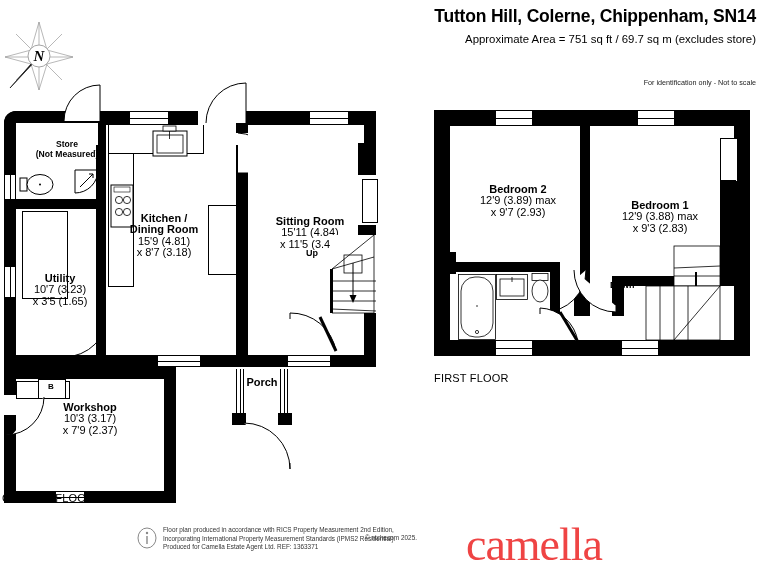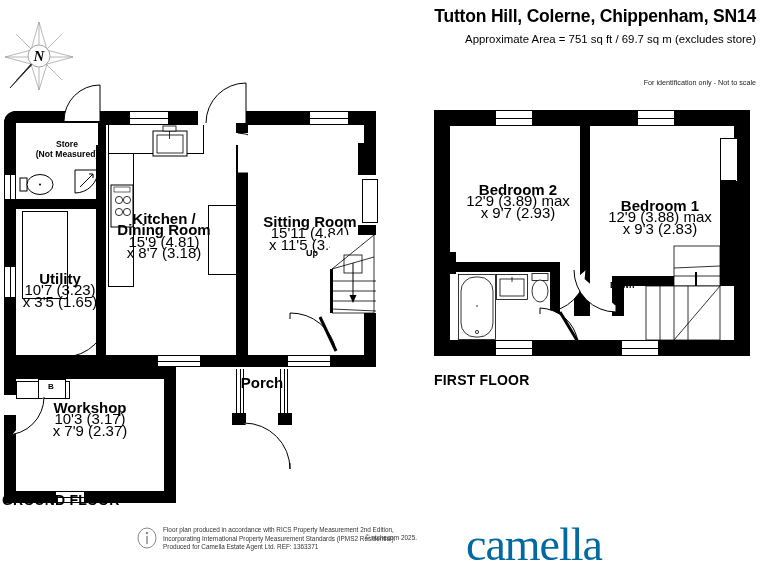--- a/index.html
+++ b/index.html
@@ -7,46 +7,46 @@
        font-family:"Liberation Sans",sans-serif;color:#000;}
   .abs{position:absolute;}
   
   #title{right:12px;top:6px;font-size:17.5px;font-weight:bold;letter-spacing:-.2px;
          text-align:right;white-space:nowrap;}
   #areas{right:12px;top:33px;text-align:left;font-size:11.4px;line-height:13.6px;margin-left:13px;}
   #disclaim-top{right:12px;top:78px;text-align:right;font-size:7.2px;color:#222;}
   
   #compass{left:2px;top:20px;width:74px;height:74px;}
   
-  .floor-cap{font-size:14px;font-weight:bold;letter-spacing:.2px;}
+  .floor-cap{font-size:11px;font-weight:normal;letter-spacing:.2px;}
   #gf-cap{left:2px;top:492px;}
   #ff-cap{left:434px;top:372px;}
   
   .wall{background:#000;}
   .room{background:#fff;}
   .thin{border:1px solid #000;background:#fff;}
-  .lbl{text-align:center;font-size:15px;line-height:11.4px;font-weight:bold;
+  .lbl{text-align:center;font-size:11px;line-height:11.4px;font-weight:bold;
        white-space:nowrap;}
   .lbl .dim{font-weight:normal;}
   .lbl.small{font-size:8.6px;line-height:10.4px;}
   .win{background:#fff;border-top:1px solid #000;border-bottom:1px solid #000;
        box-sizing:border-box;}
   .win::after{content:"";position:absolute;left:0;right:0;top:50%;height:1px;background:#000;}
   .winv{background:#fff;border-left:1px solid #000;border-right:1px solid #000;
         box-sizing:border-box;}
   .winv::after{content:"";position:absolute;top:0;bottom:0;left:50%;width:1px;background:#000;}
   .fix{border:1px solid #000;background:#fff;box-sizing:border-box;}
   svg{overflow:visible;}
   
   #footer{left:0;top:515px;width:768px;height:61px;}
   #foot-info{position:absolute;left:136px;top:12px;width:22px;height:22px;}
   #foot-text{position:absolute;left:163px;top:11px;font-size:6.4px;line-height:8.6px;color:#333;}
   #foot-copy{position:absolute;left:365px;top:19px;font-size:6.4px;color:#333;}
   #brand{position:absolute;left:466px;top:3px;font-family:"Liberation Serif",serif;
-         font-size:46px;color:#0369a1;letter-spacing:-1px;}
+         font-size:46px;color:#ef4444;letter-spacing:-1px;}
 </style>
 </head>
 <body>
 
 <div class="abs" id="title">Tutton Hill, Colerne, Chippenham, SN14</div>
 <div class="abs" id="areas">
   <div>Approximate Area = 751 sq ft / 69.7 sq m (excludes store)</div>
 </div>
 <div class="abs" id="disclaim-top">For identification only - Not to scale</div>
 

